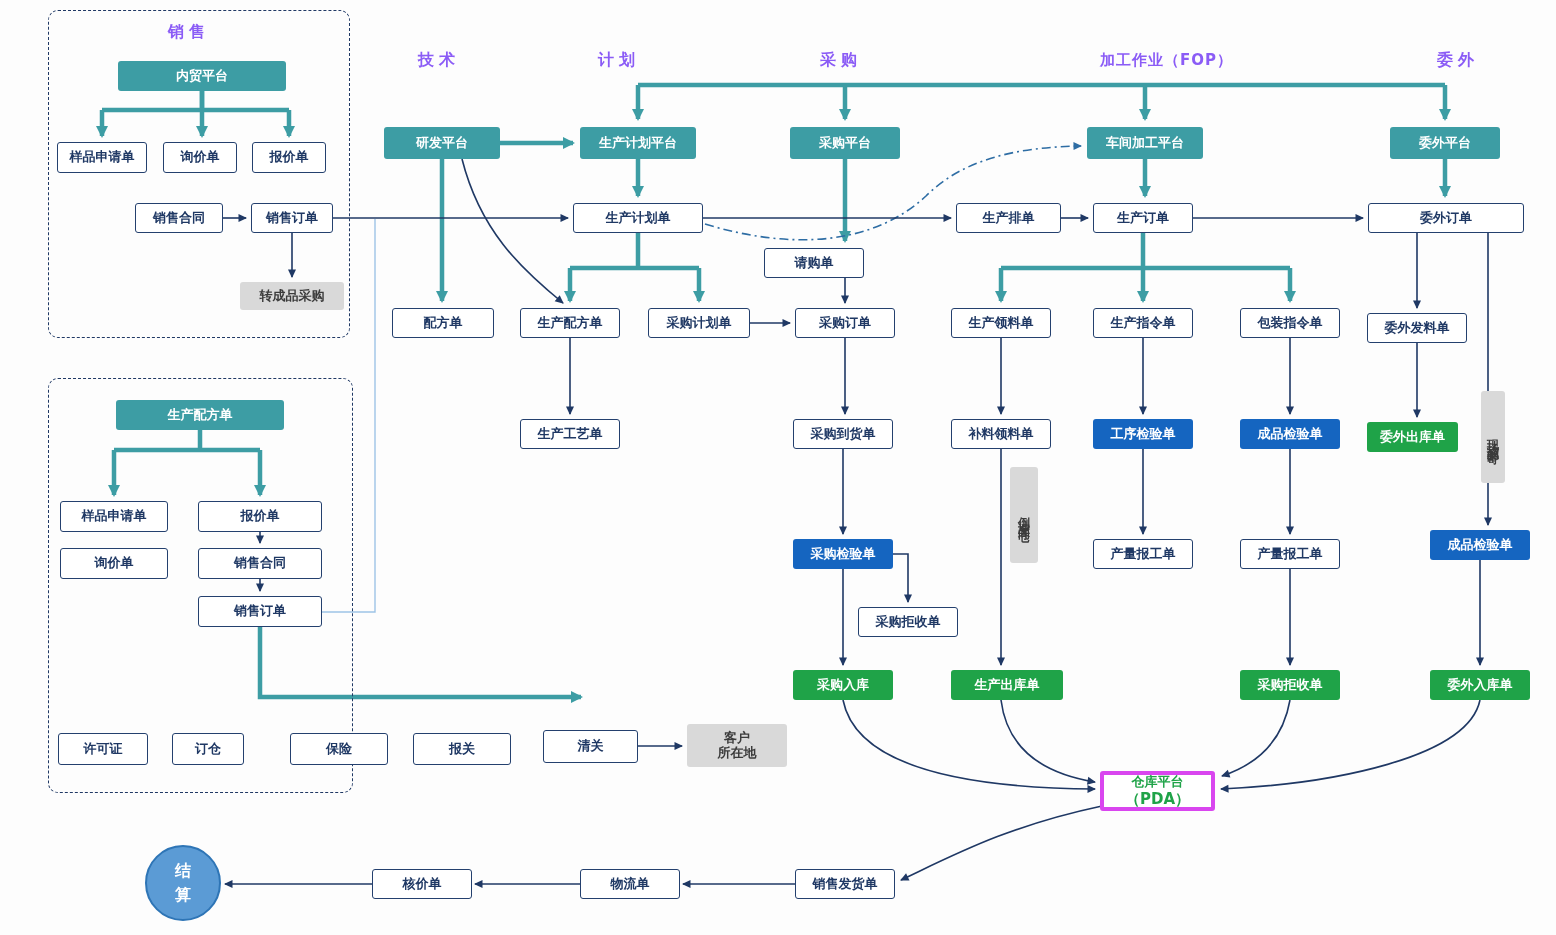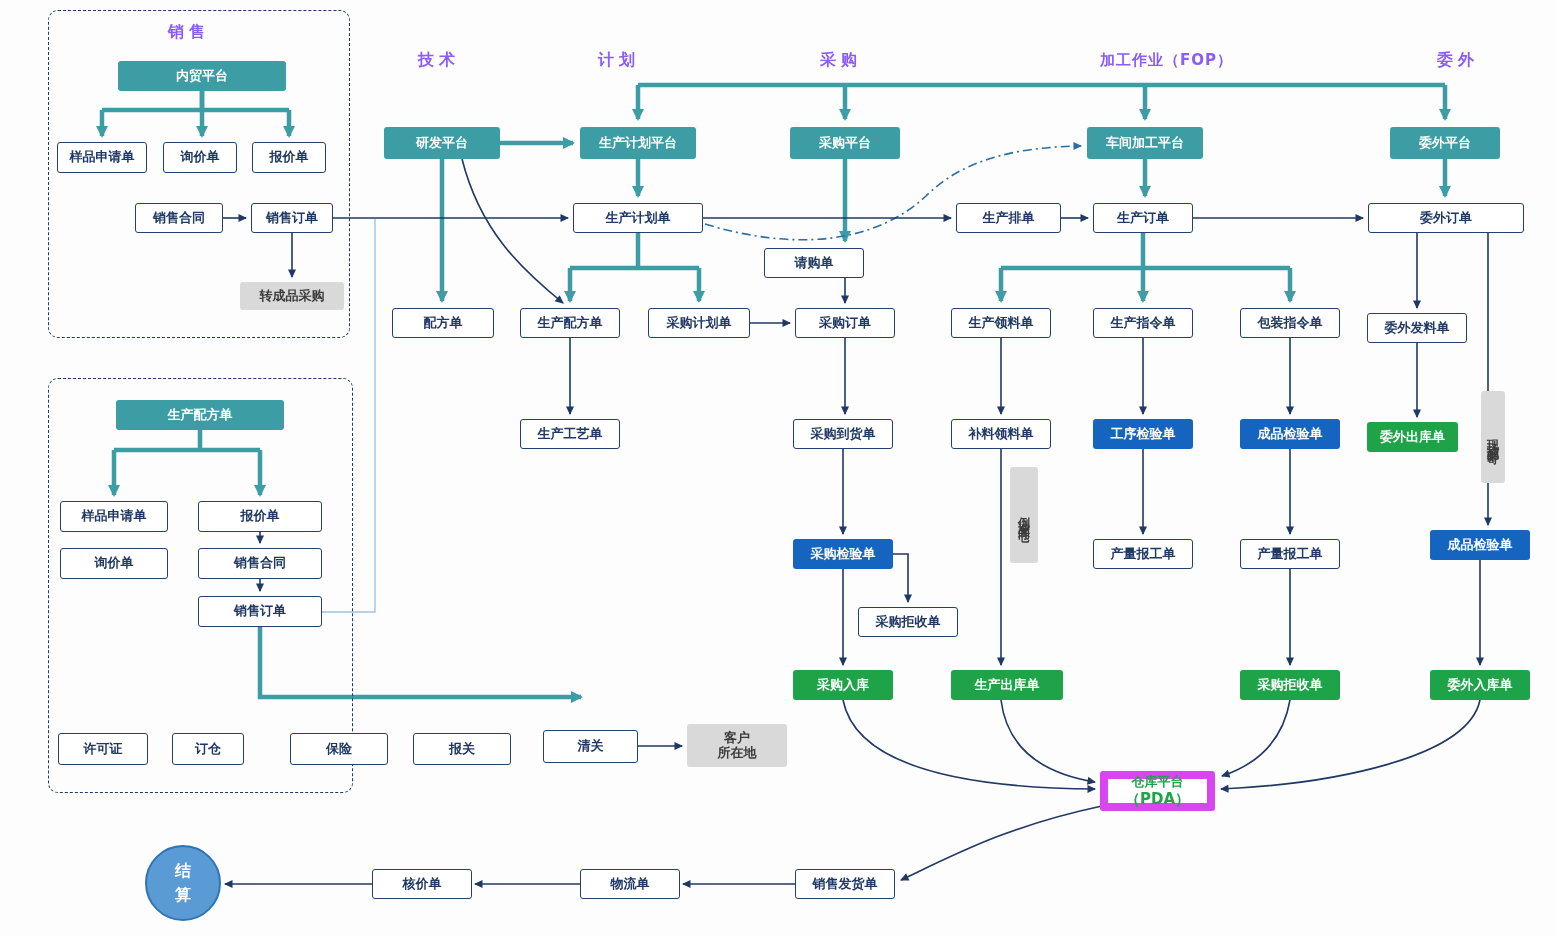--- a/index.html
+++ b/index.html
@@ -11,21 +11,21 @@
   .hdr{position:absolute;font-size:16px;font-weight:bold;color:#8b5cf6;letter-spacing:5px;white-space:nowrap}
   .hdr.long{letter-spacing:1px;font-size:15px}
   .node{position:absolute;display:flex;align-items:center;justify-content:center;
         font-size:13px;font-weight:bold;color:#1f3864;background:#fff;
         border:1.5px solid #24406e;border-radius:3px;text-align:center;line-height:1.15;white-space:nowrap}
   .teal{background:#3d9da4;border:none;color:#fff}
   .blue{background:#1565c0;border:none;color:#fff}
   .green{background:#1fa348;border:none;color:#fff}
   .gray{background:#d9d9d9;border:none;color:#3b3b3b}
   .vtext{writing-mode:vertical-rl;font-size:12px;letter-spacing:3px;line-height:1}
-  .warehouse{background:#fff;border:8px solid #d946ef;color:#1fa348;flex-direction:column;line-height:1.2}
+  .warehouse{background:#fff;border:4px solid #d946ef;color:#1fa348;flex-direction:column;line-height:1.2}
   .warehouse .sub{font-size:15px}
   .circle{border-radius:50%;background:#5b9bd5;border:2px solid #2e75b6;color:#fff;
           flex-direction:column;font-size:16px;line-height:1.5;letter-spacing:0}
 </style>
 </head>
 <body>
 
 <div class="canvas">
 
   <svg class="wires" viewBox="0 0 1556 935">

